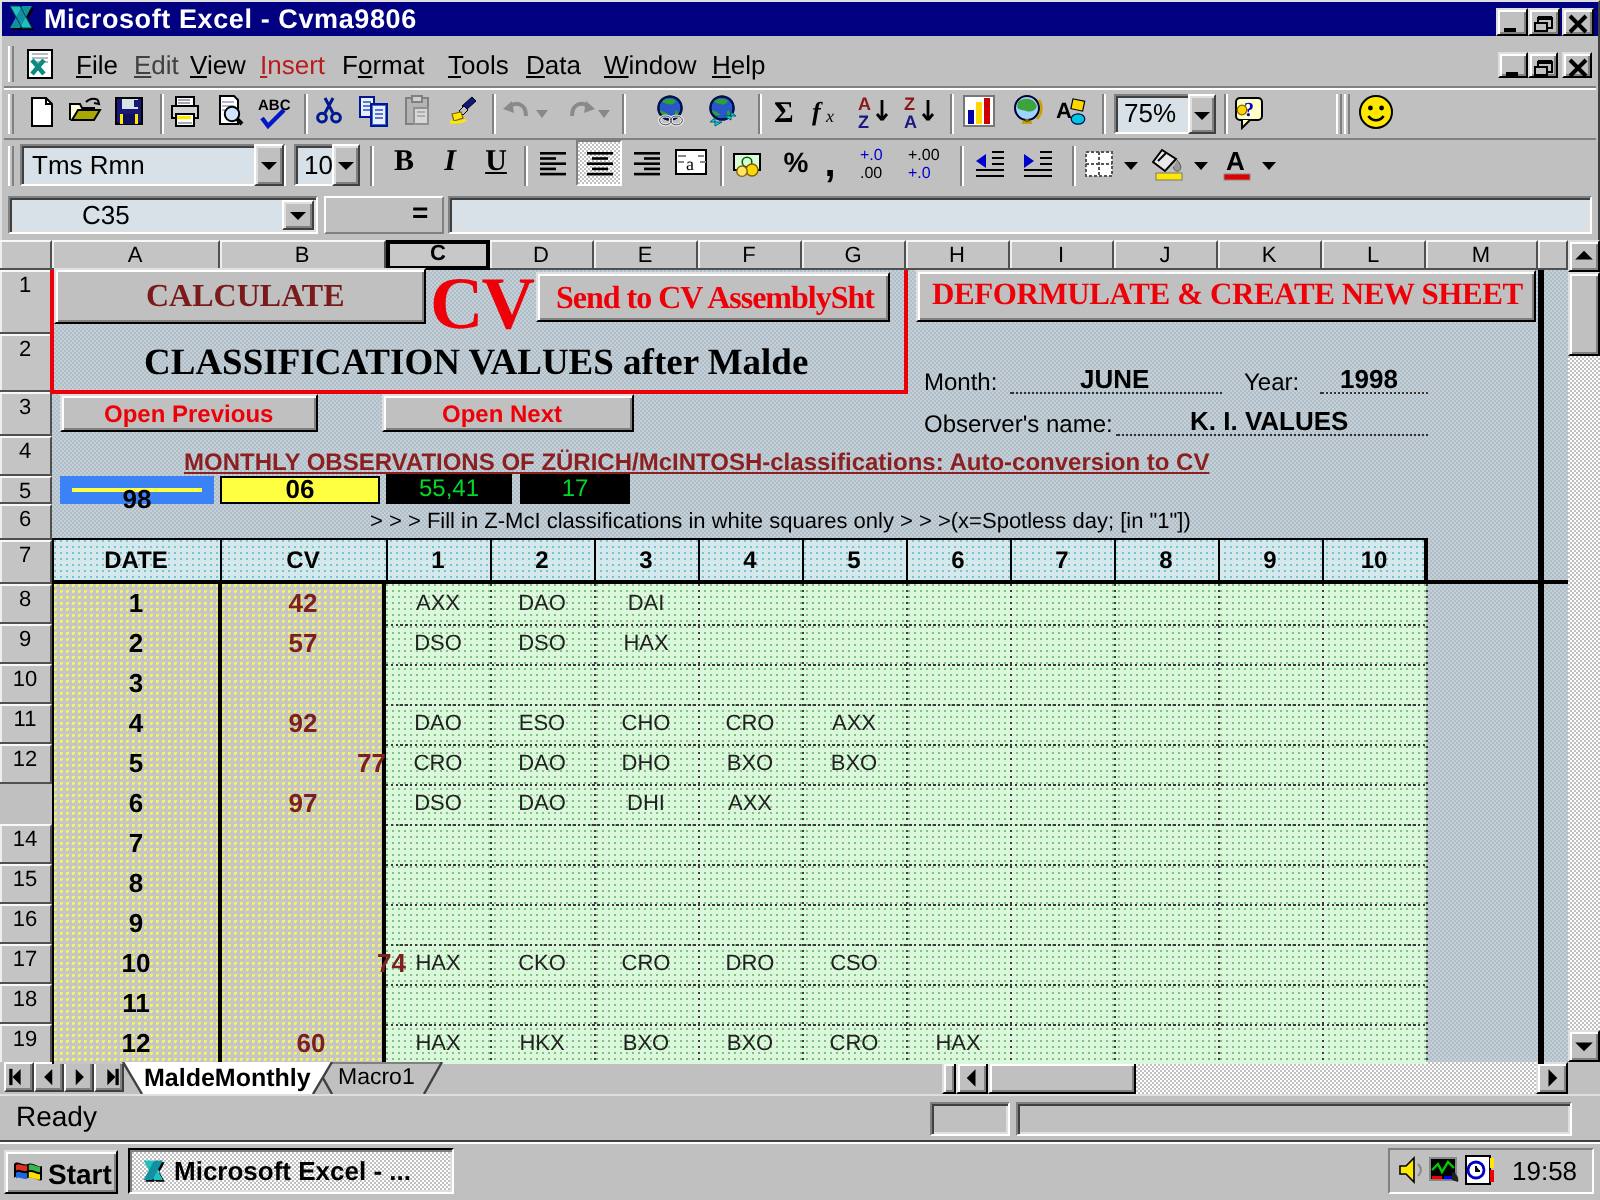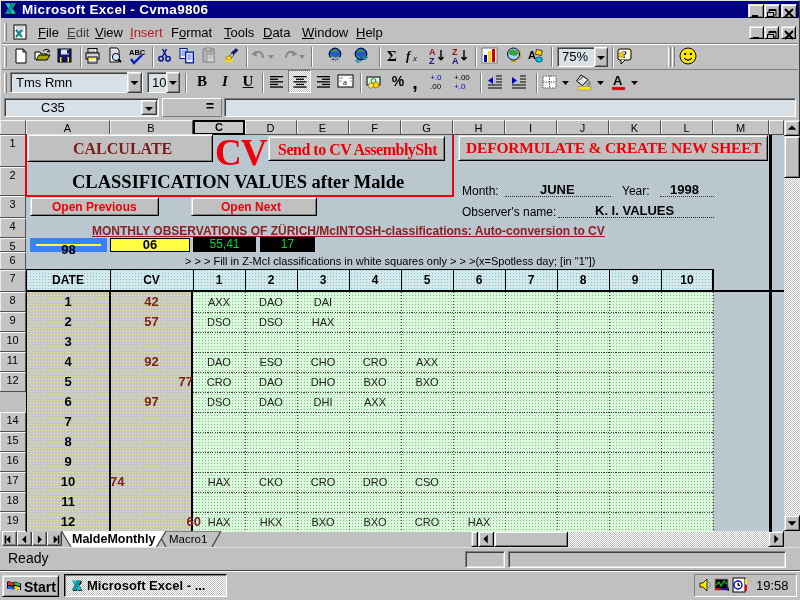--- a/index.html
+++ b/index.html
@@ -494,29 +494,29 @@
 <div style="left:26px;top:392px;z-index:1;width:84px;text-align:center;font-size:13px;font-weight:700;color:#000;line-height:20px">6</div>
 <div style="left:110px;top:392px;z-index:1;width:83px;text-align:center;font-size:13px;font-weight:700;color:#7c2020;line-height:20px">97</div>
 <div class="ctext" style="z-index:4;left:193px;top:392px;width:52px;height:20px">DSO</div>
 <div class="ctext" style="z-index:4;left:245px;top:392px;width:52px;height:20px">DAO</div>
 <div class="ctext" style="z-index:4;left:297px;top:392px;width:52px;height:20px">DHI</div>
 <div class="ctext" style="z-index:4;left:349px;top:392px;width:52px;height:20px">AXX</div>
 <div style="left:26px;top:412px;z-index:1;width:84px;text-align:center;font-size:13px;font-weight:700;color:#000;line-height:20px">7</div>
 <div style="left:26px;top:432px;z-index:1;width:84px;text-align:center;font-size:13px;font-weight:700;color:#000;line-height:20px">8</div>
 <div style="left:26px;top:452px;z-index:1;width:84px;text-align:center;font-size:13px;font-weight:700;color:#000;line-height:20px">9</div>
 <div style="left:26px;top:472px;z-index:1;width:84px;text-align:center;font-size:13px;font-weight:700;color:#000;line-height:20px">10</div>
-<div style="left:110px;top:472px;z-index:1;width:93px;text-align:left;font-size:13px;font-weight:700;color:#7c2020;line-height:20px">74</div>
+<div style="left:110px;top:472px;z-index:1;width:93px;text-align:right;font-size:13px;font-weight:700;color:#7c2020;line-height:20px">74</div>
 <div class="ctext" style="z-index:4;left:193px;top:472px;width:52px;height:20px">HAX</div>
 <div class="ctext" style="z-index:4;left:245px;top:472px;width:52px;height:20px">CKO</div>
 <div class="ctext" style="z-index:4;left:297px;top:472px;width:52px;height:20px">CRO</div>
 <div class="ctext" style="z-index:4;left:349px;top:472px;width:52px;height:20px">DRO</div>
 <div class="ctext" style="z-index:4;left:401px;top:472px;width:52px;height:20px">CSO</div>
 <div style="left:26px;top:492px;z-index:1;width:84px;text-align:center;font-size:13px;font-weight:700;color:#000;line-height:20px">11</div>
 <div style="left:26px;top:512px;z-index:1;width:84px;text-align:center;font-size:13px;font-weight:700;color:#000;line-height:20px">12</div>
-<div style="left:110px;top:512px;z-index:1;width:91px;text-align:right;font-size:13px;font-weight:700;color:#7c2020;line-height:20px">60</div>
+<div style="left:110px;top:512px;z-index:1;width:91px;text-align:center;font-size:13px;font-weight:700;color:#7c2020;line-height:20px">60</div>
 <div class="ctext" style="z-index:4;left:193px;top:512px;width:52px;height:20px">HAX</div>
 <div class="ctext" style="z-index:4;left:245px;top:512px;width:52px;height:20px">HKX</div>
 <div class="ctext" style="z-index:4;left:297px;top:512px;width:52px;height:20px">BXO</div>
 <div class="ctext" style="z-index:4;left:349px;top:512px;width:52px;height:20px">BXO</div>
 <div class="ctext" style="z-index:4;left:401px;top:512px;width:52px;height:20px">CRO</div>
 <div class="ctext" style="z-index:4;left:453px;top:512px;width:52px;height:20px">HAX</div>
 <div style="left:769px;top:135px;width:3px;height:397px;z-index:5;background:#000"></div>
 <div class="ltd" style="left:784px;top:120px;width:16px;height:411px"></div>
 <div style="left:784px;top:120px;width:16px;height:16px;background:#c0c0c0;border-top:1px solid #dfdfdf;border-left:1px solid #dfdfdf;border-right:1px solid #000;border-bottom:1px solid #000;box-shadow:inset 1px 1px 0 #fff,inset -1px -1px 0 #808080"><svg width="14" height="14" viewBox="0 0 16 16">
       <polygon points="8,5 3,10 13,10" fill="#000"></polygon>

